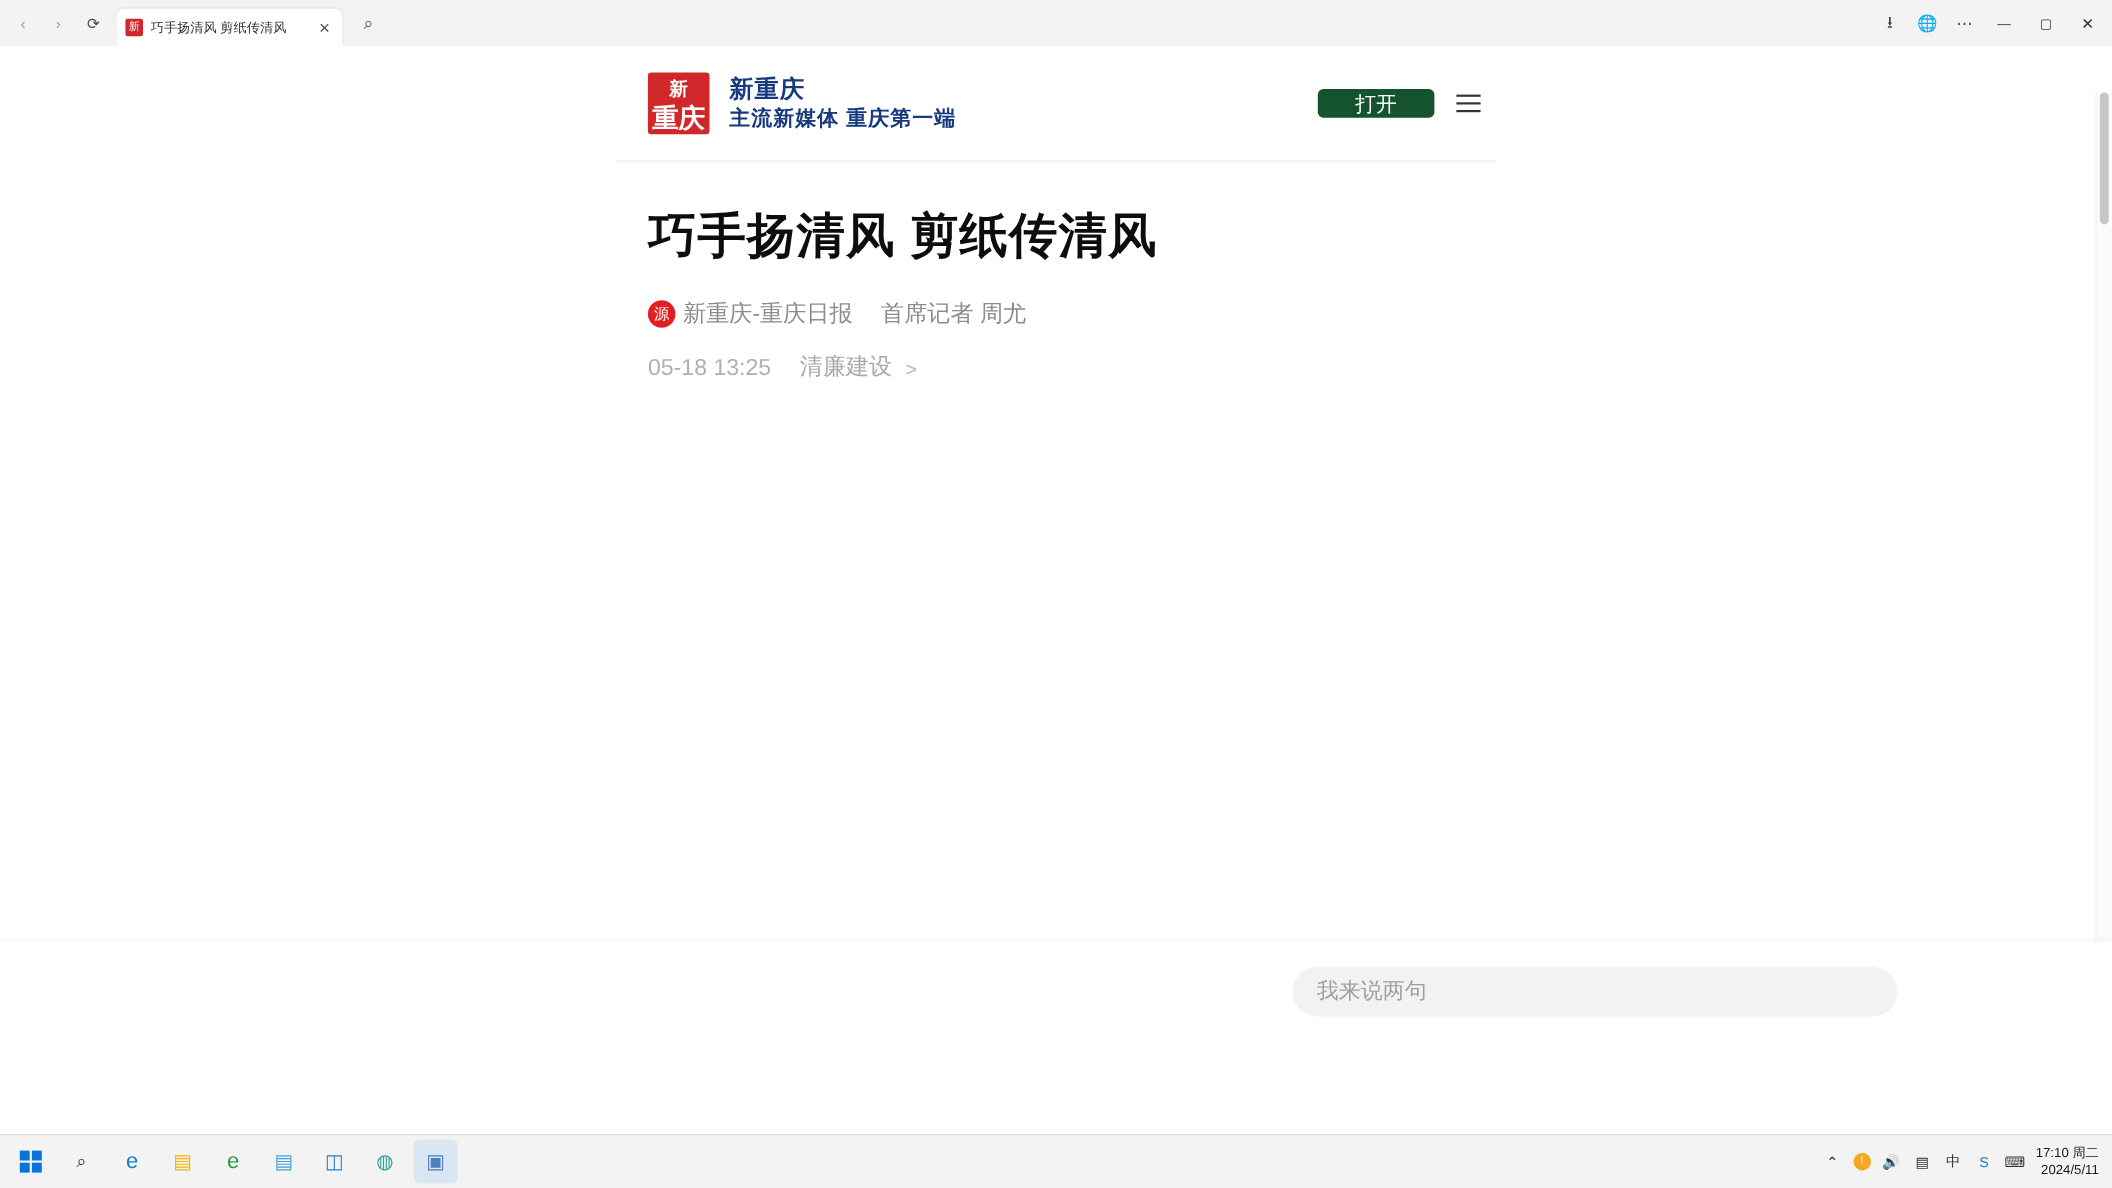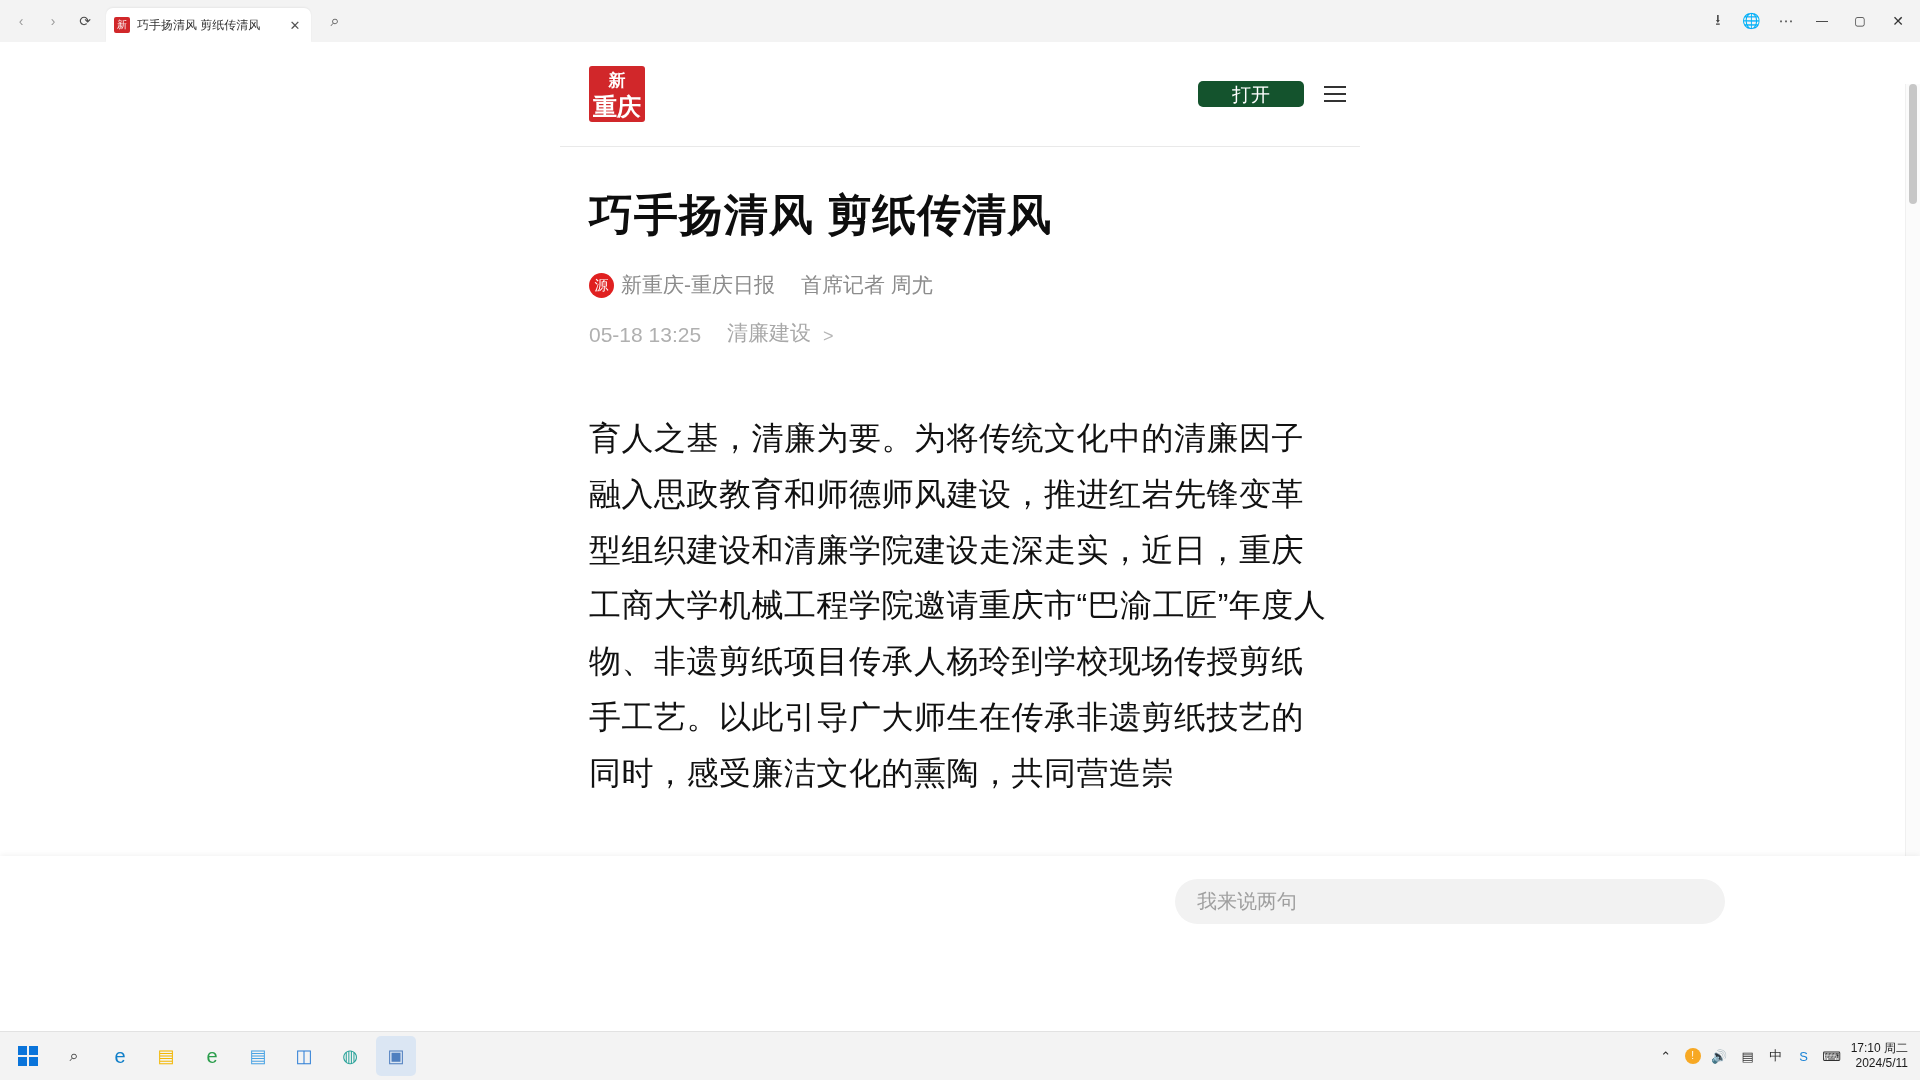--- a/index.html
+++ b/index.html
@@ -396,20 +396,24 @@
   </div>
 
   <div class="page">
     <div class="content-col">
 
       <div class="site-header">
         <div class="logo">
           <div class="logo-top">新</div>
           <div class="logo-bot">重庆</div>
         </div>
+        <div class="brand">
+          <div class="brand-name">新重庆</div>
+          <div class="brand-slogan">主流新媒体 重庆第一端</div>
+        </div>
         <button class="open-app-btn">打开</button>
         <div class="hamburger">
           <span></span>
             <span></span>
             <span></span>
         </div>
       </div>
 
       <div class="article">
         <h1 class="article-title">巧手扬清风 剪纸传清风</h1>
@@ -419,21 +423,20 @@
           <div>新重庆-重庆日报</div>
           <div class="meta-author">首席记者 周尤</div>
         </div>
 
         <div class="meta-row2">
           <div>05-18 13:25</div>
           <div class="meta-channel">清廉建设</div>
           <div class="meta-arrow">&gt;</div>
         </div>
 
-        <div class="article-body">育人之基，清廉为要。为将传统文化中的清廉因子融入思政教育和师德师风建设，推进红岩先锋变革型组织建设和清廉学院建设走深走实，近日，重庆工商大学机械工程学院邀请重庆市“巴渝工匠”年度人物、非遗剪纸项目传承人杨玲到学校现场传授剪纸手工艺。以此引导广大师生在传承非遗剪纸技艺的同时，感受廉洁文化的熏陶，共同营造崇</div>
       </div>
     </div>
 
     <div class="scrollbar-track">
       <div class="scrollbar-thumb"></div>
     </div>
 
     <div class="comment-bar">
       <input class="comment-input" placeholder="我来说两句" style="">
     </div>

